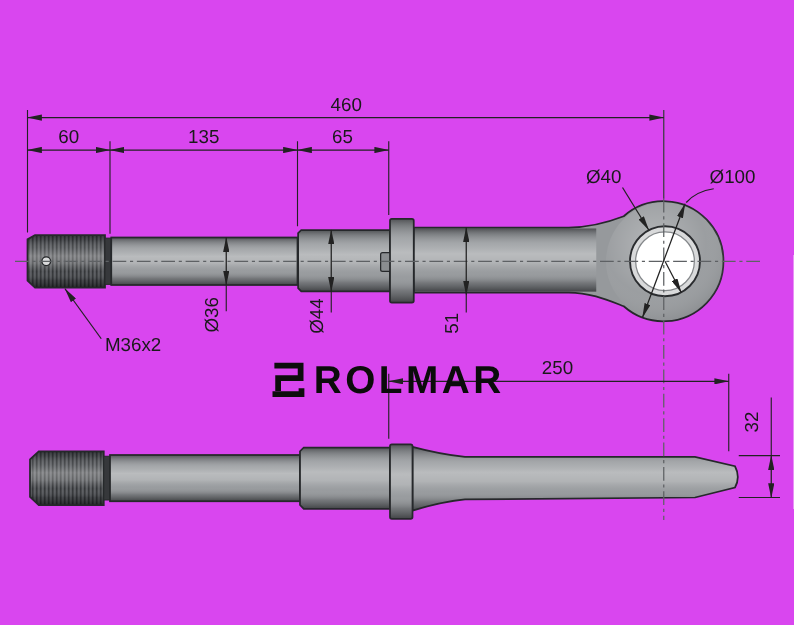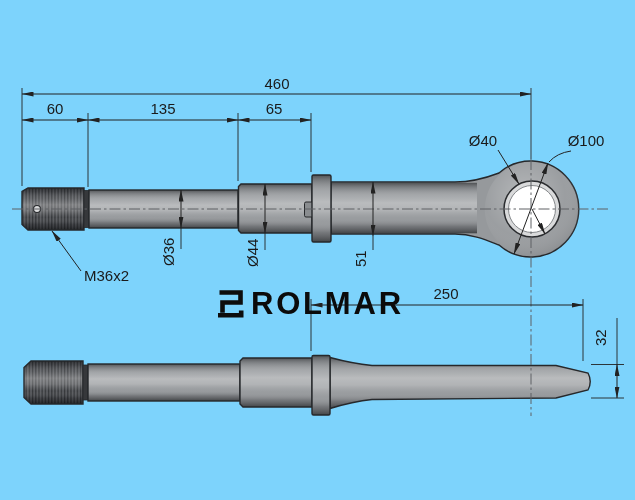--- a/index.html
+++ b/index.html
@@ -1,17 +1,17 @@
 <!DOCTYPE html>
 <html><head>
 <meta charset="utf-8">
 <style>
   html,body{margin:0;padding:0;background:#ffffff;}
   .stage{
-    position:relative;width:635px;height:500px;background:#7dd3fc;overflow:hidden;
+    position:relative;width:635px;height:500px;background:#d946ef;overflow:hidden;
     font-family:"Liberation Sans", sans-serif;
   }
   svg text{
     font-family:"Liberation Sans", sans-serif;
     fill:#1a1a1a;font-size:15px;
   }
   svg text.logo-text{
     font-size:31px;font-weight:bold;letter-spacing:2.8px;fill:#0b0b0b;
   }
   .dim{stroke:#222222;stroke-width:1;fill:none;}

